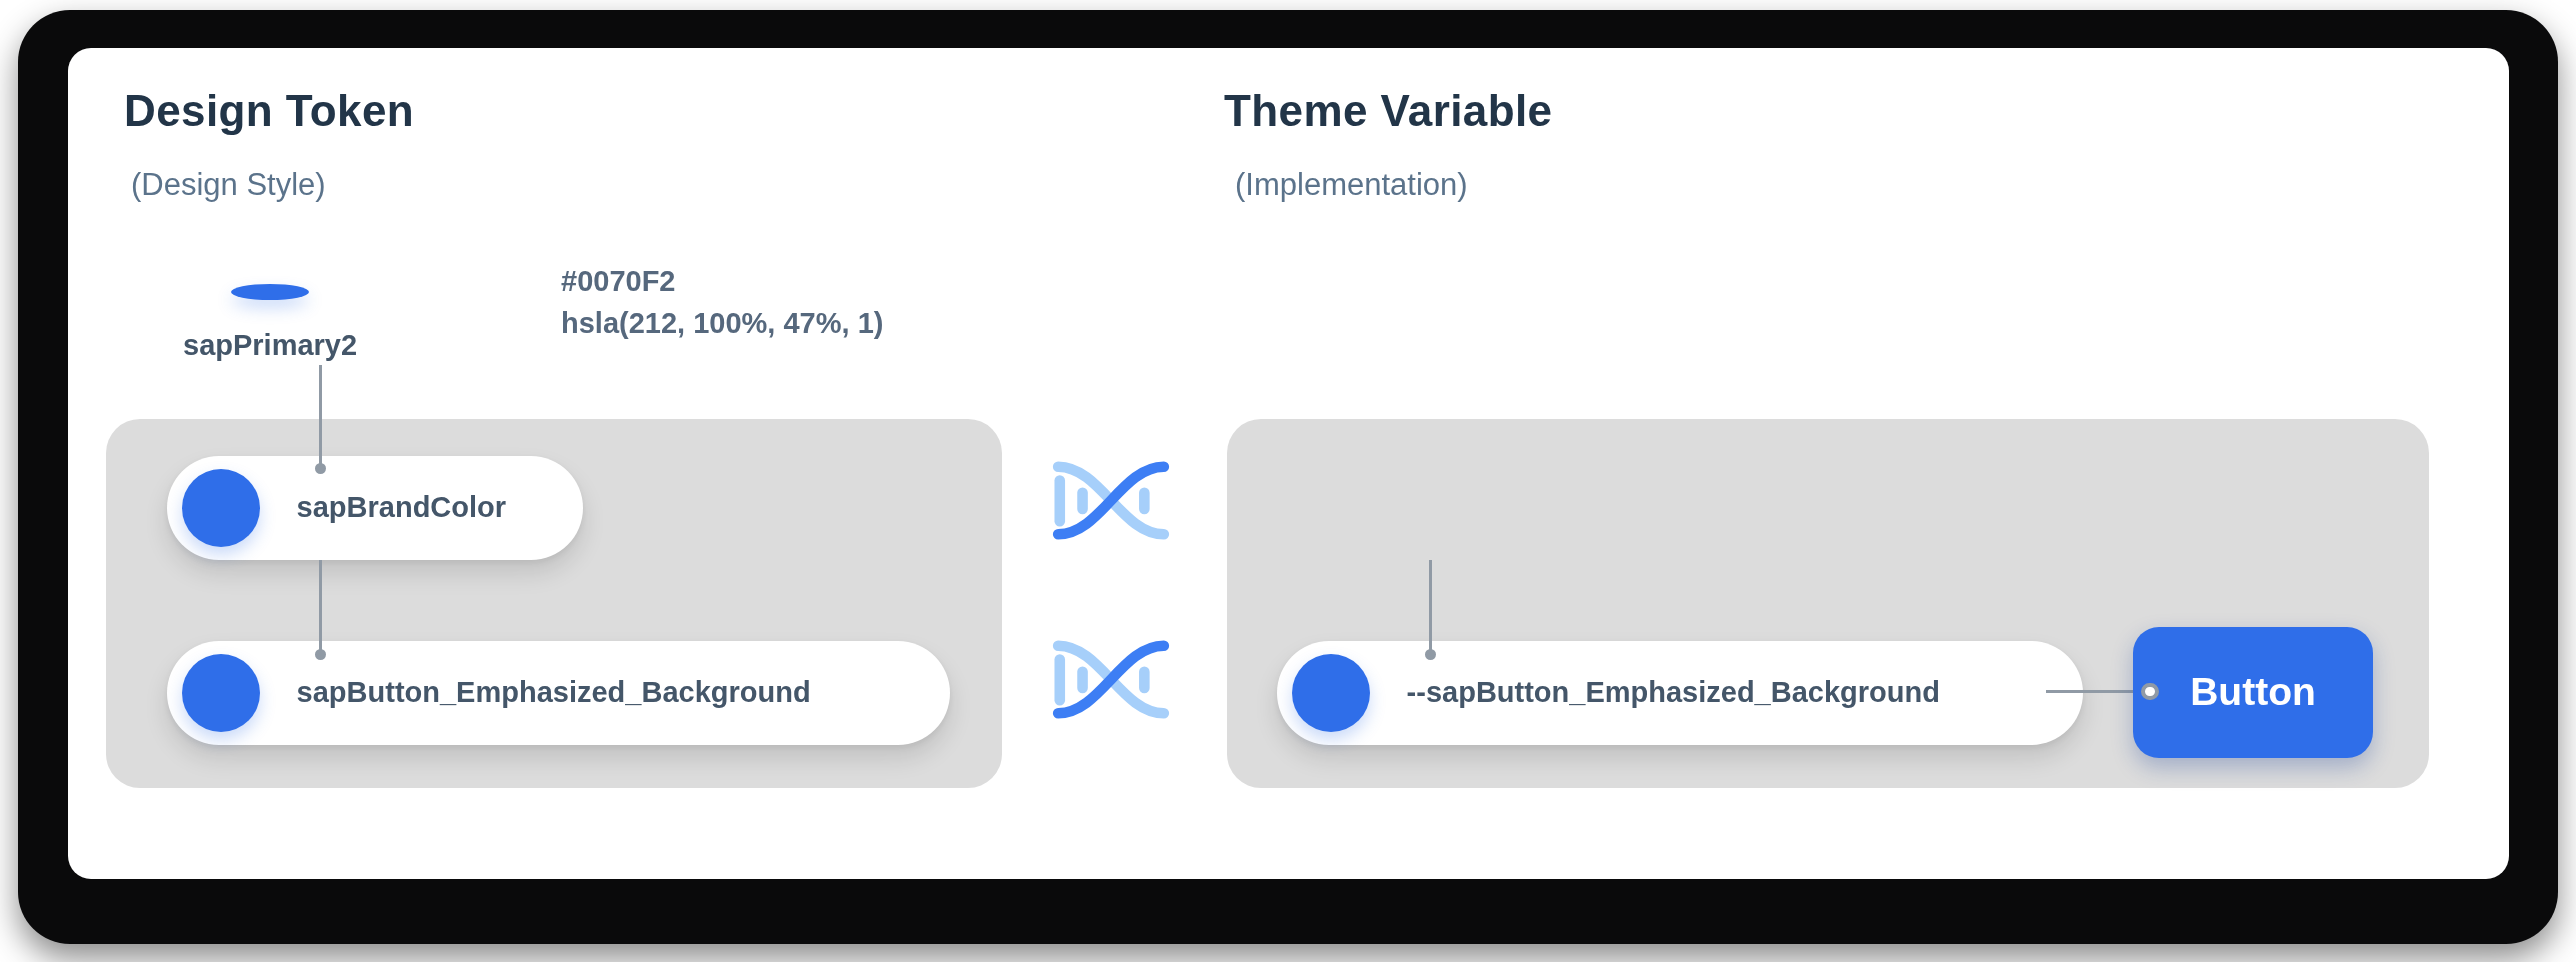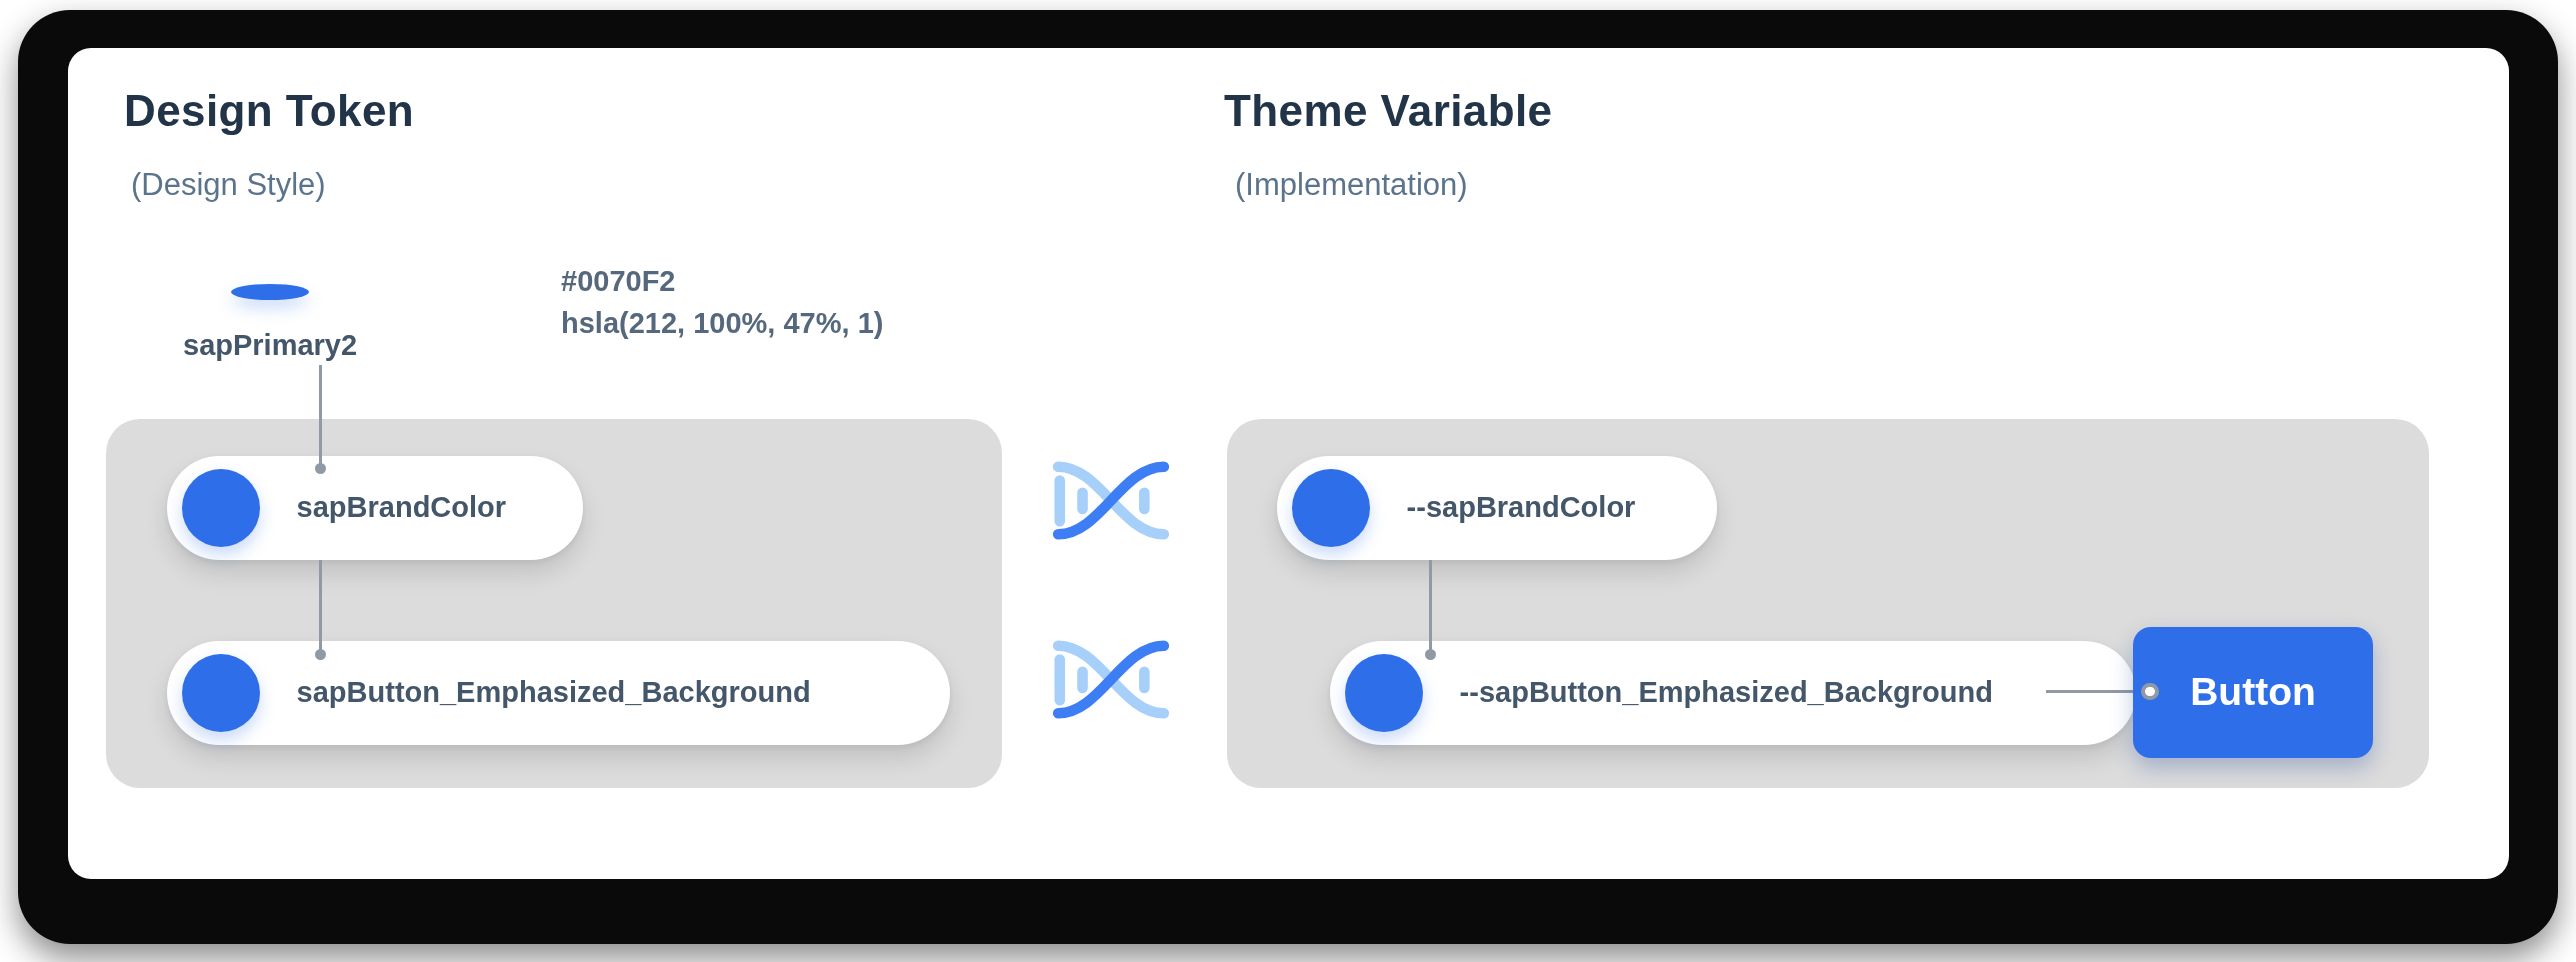--- a/index.html
+++ b/index.html
@@ -48,21 +48,21 @@
     width:78px;height:78px;border-radius:50%;
     background:var(--c-accent,#2f6ee9);
     box-shadow:0 8px 16px rgba(47,110,233,.25);
   }
   .pill-label{
     font-size:29px;font-weight:700;color:var(--c-label,#445669);white-space:nowrap;
   }
   .pill-1{left:99px;top:408px;width:416px}
   .pill-2{left:99px;top:593px;width:783px}
   .pill-r1{left:1209px;top:408px;width:440px}
-  .pill-r2{left:1262px;top:593px;width:806px}
+  .pill-r2{left:1209px;top:593px;width:806px}
 
   .root-token{
     position:absolute;left:115px;top:236px;height:78px;
     display:flex;align-items:center;gap:29px;z-index:2;flex-direction:column;
   }
   .value-block{
     position:absolute;left:493px;top:212px;z-index:2;
     font-size:29px;font-weight:700;color:var(--c-value,#56687d);
     line-height:42px;white-space:nowrap;
   }
@@ -83,21 +83,21 @@
   .dot-a{left:247px;top:415px}
   .dot-b{left:247px;top:601px}
   .dot-c{left:1357px;top:601px}
   .ring{
     position:absolute;left:2073px;top:635px;width:9.7px;height:9.7px;
     border:4px solid var(--c-connector,#909aa5);border-radius:50%;
     background:#fff;z-index:8;
   }
   .preview-button{
     position:absolute;left:2065px;top:579px;width:240px;height:131px;
-    background:var(--c-accent,#2f6ee9);border:none;border-radius:18px;
+    background:var(--c-accent,#2f6ee9);border:none;border-radius:26px;
     color:#fff;font-family:"Liberation Sans",sans-serif;
     font-size:39px;font-weight:700;z-index:7;cursor:pointer;
     box-shadow:0 9.7px 21px rgba(21,60,150,.28);
   }
   .dna{position:absolute;width:122px;height:87px;z-index:2}
   .dna-1{left:982px;top:409px}
   .dna-2{left:982px;top:588px}
 </style>
 </head>
 <body>
@@ -148,24 +148,20 @@
       <line x1="12" y1="29" x2="12" y2="79" stroke="var(--c-dna-light,#a6cffa)" stroke-width="13" stroke-linecap="round"></line>
       <line x1="40" y1="44" x2="40" y2="64" stroke="var(--c-dna-light,#a6cffa)" stroke-width="13" stroke-linecap="round"></line>
       <line x1="116" y1="44" x2="116" y2="64" stroke="var(--c-dna-light,#a6cffa)" stroke-width="13" stroke-linecap="round"></line>
       <path d="M 10 95 C 62 95, 88 12, 140 12" fill="none" stroke="var(--c-dna-dark,#3d7ef4)" stroke-width="13" stroke-linecap="round"></path>
     </svg>
 
     <div class="vline vline-c"></div>
     <div class="node-dot dot-c"></div>
 
     <div class="group group-right"></div>
-    <div class="pill pill-r1">
-      <div class="dot-swatch"></div>
-      <div class="pill-label">--sapBrandColor</div>
-    </div>
     <div class="pill pill-r2">
       <div class="dot-swatch"></div>
       <div class="pill-label">--sapButton_Emphasized_Background</div>
     </div>
 
     <div class="hline"></div>
     <button class="preview-button">Button</button>
     <div class="ring"></div>
 
   </div>

